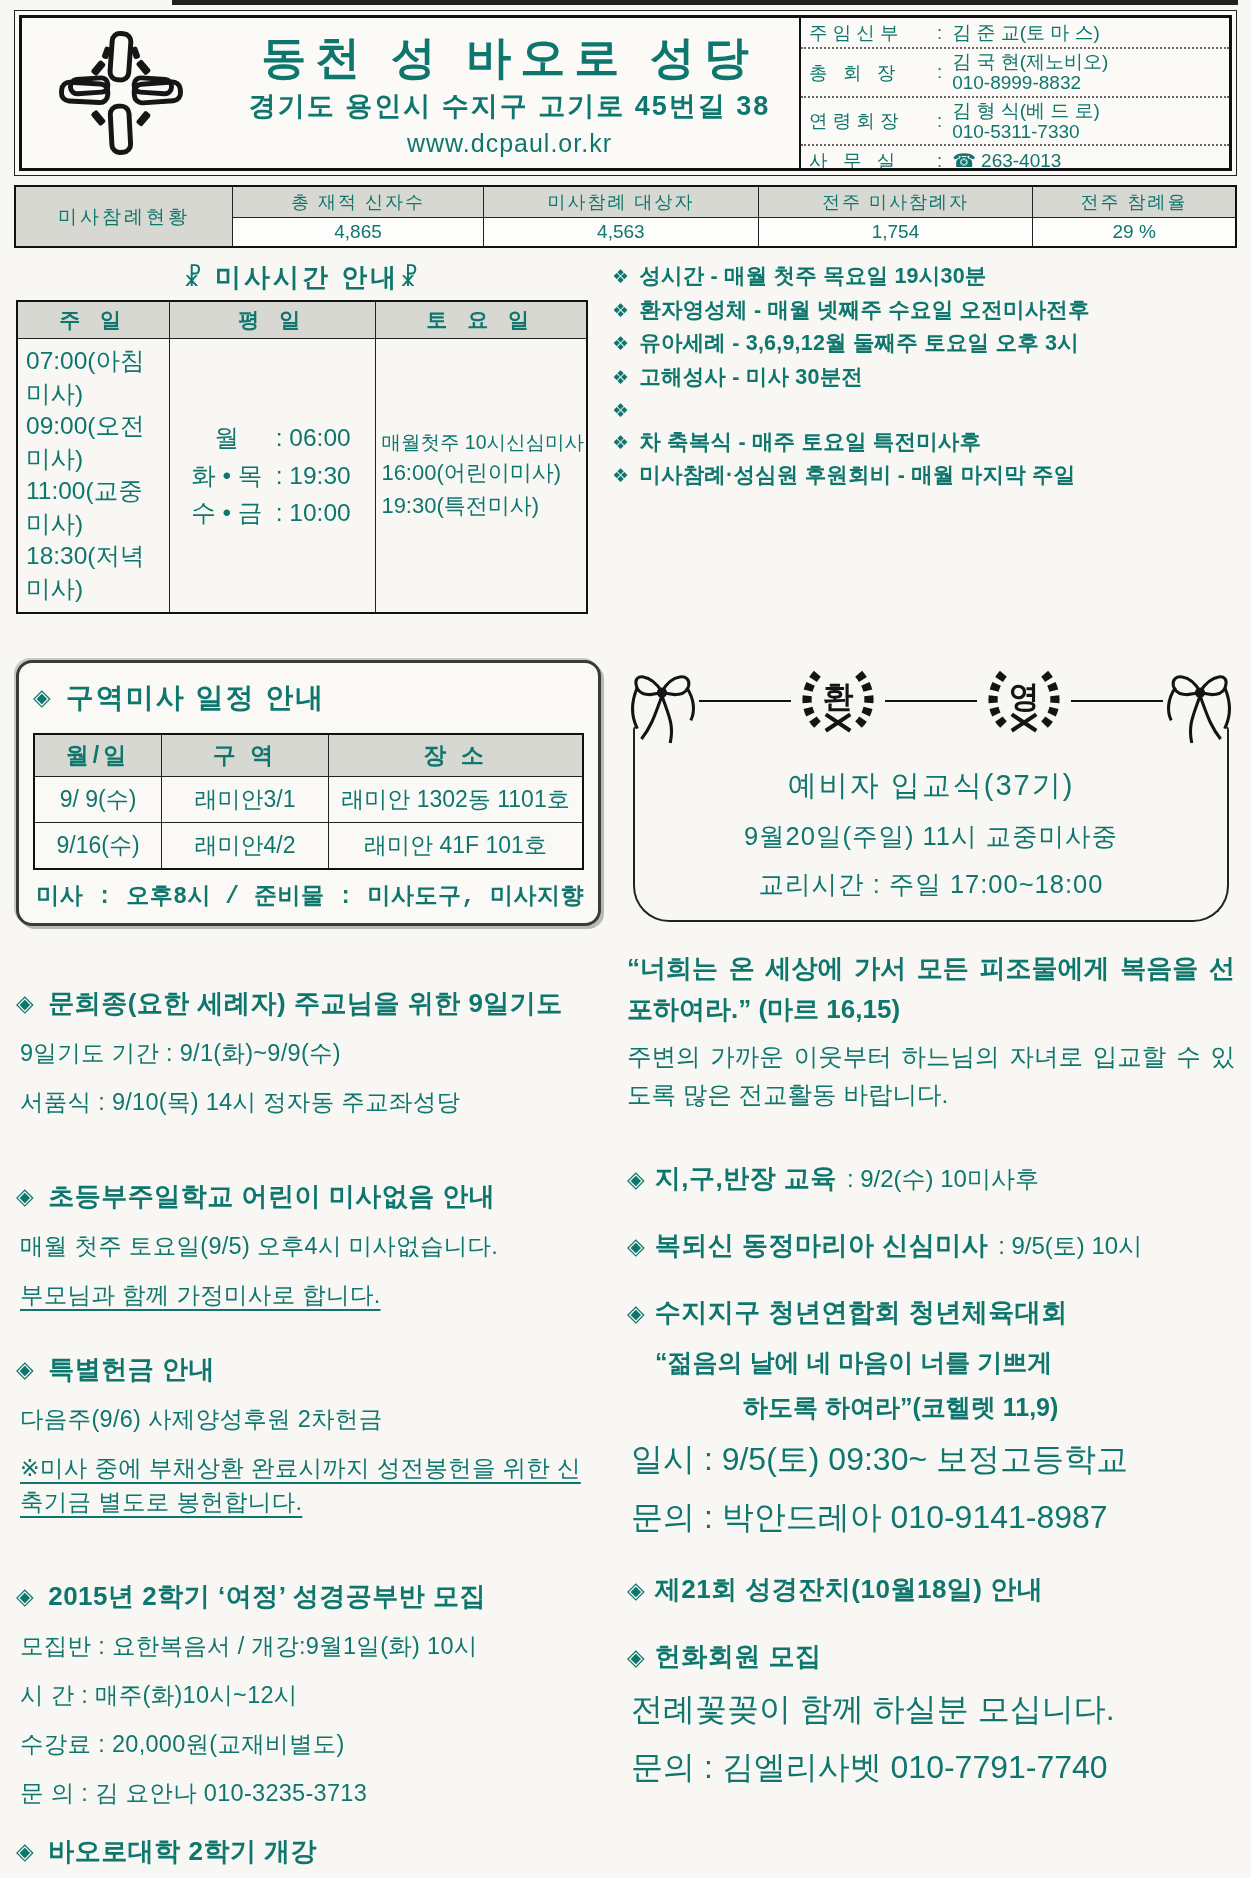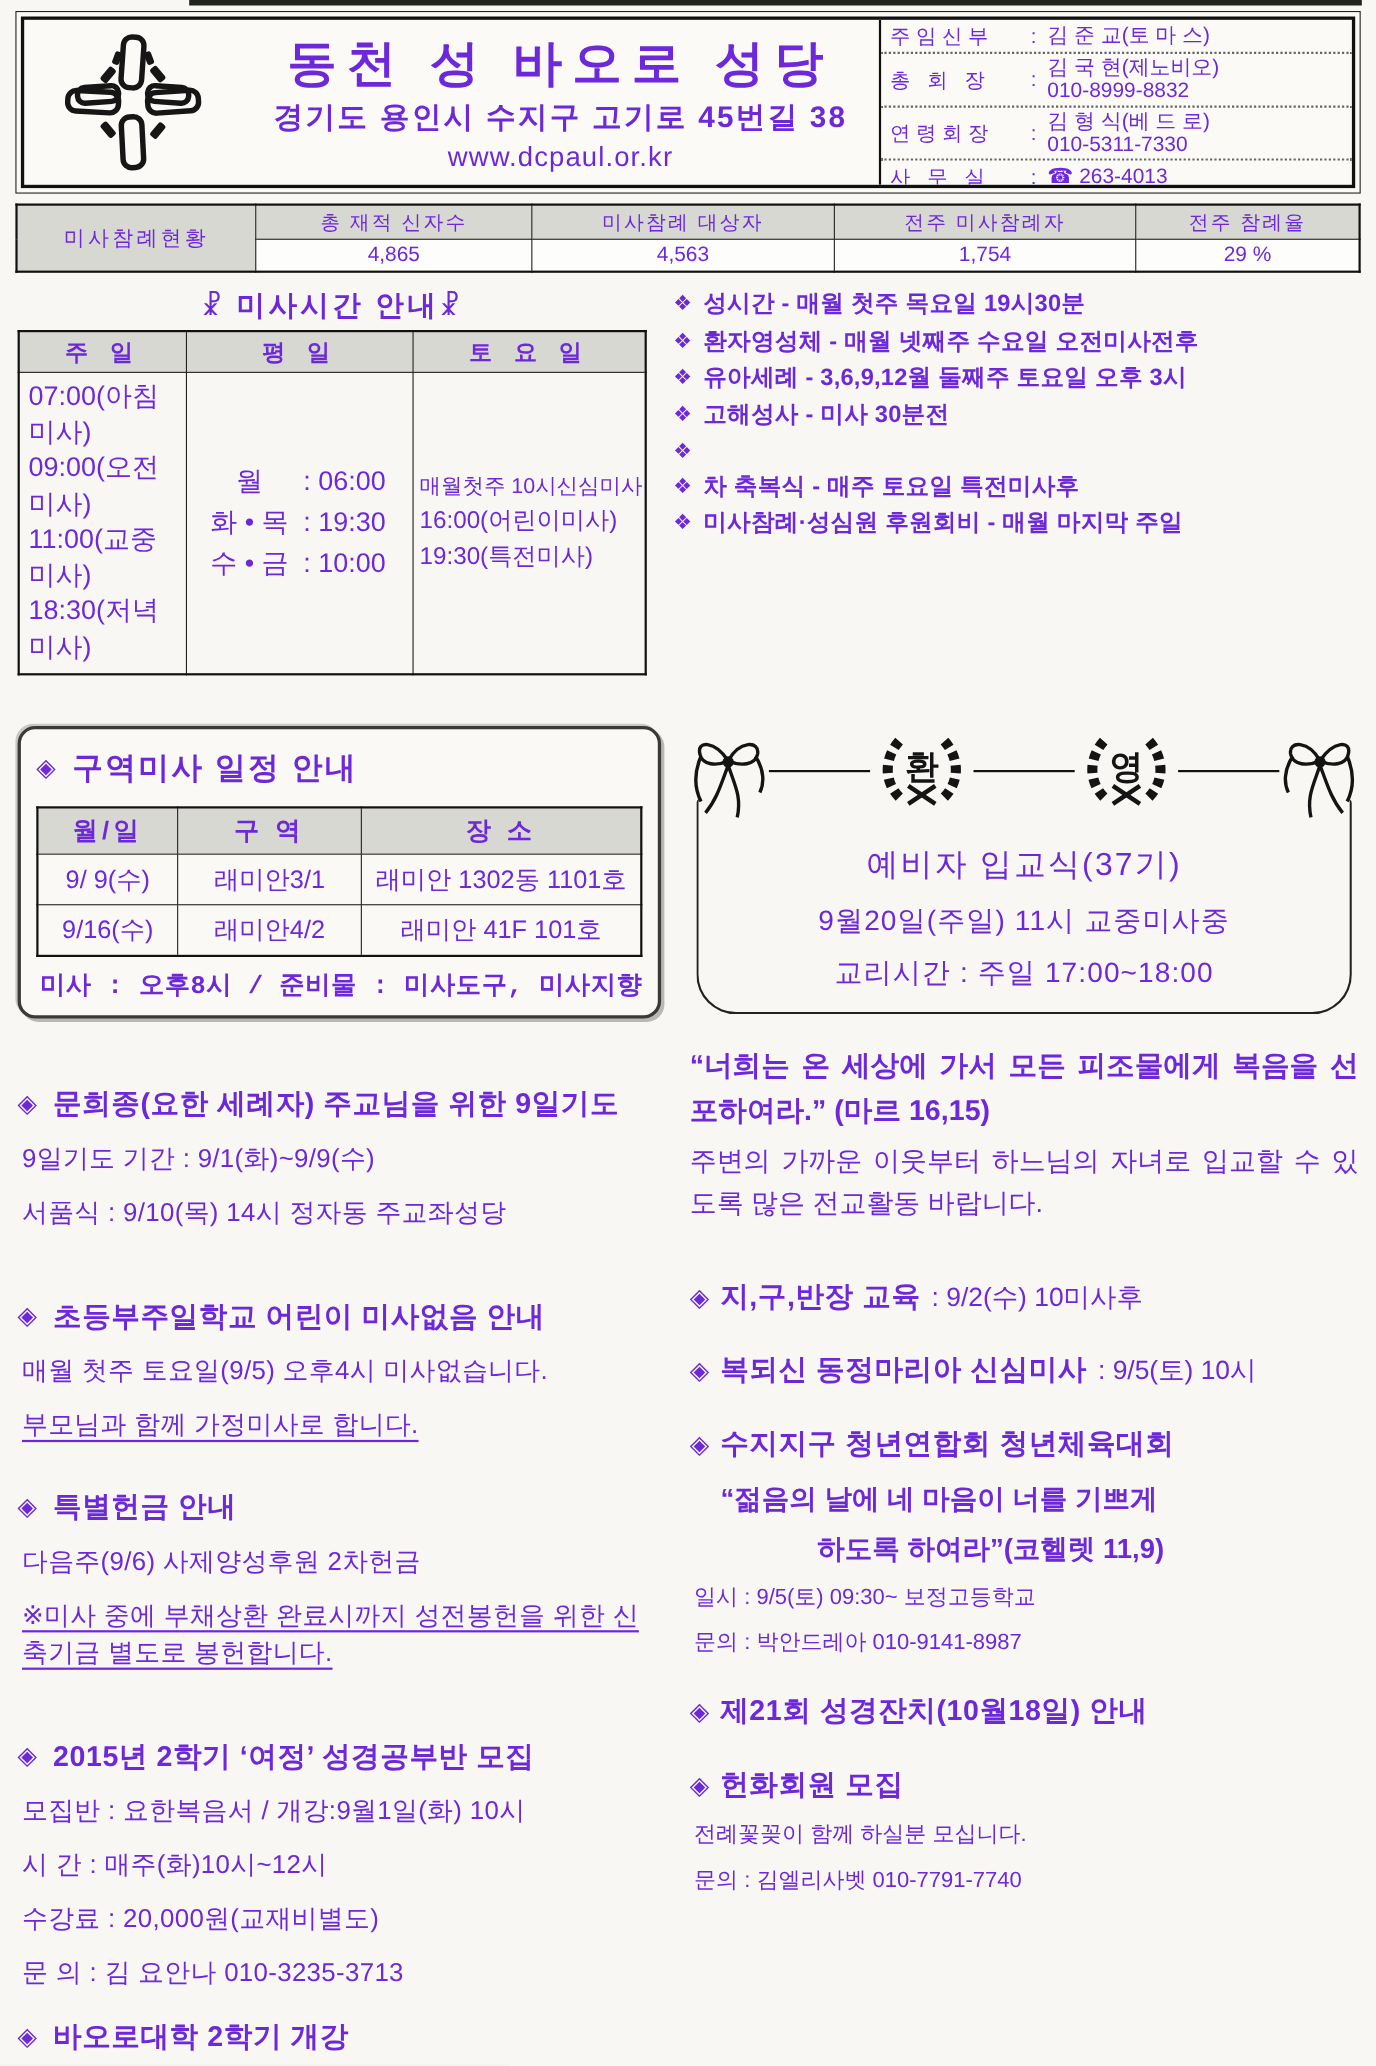--- a/index.html
+++ b/index.html
@@ -1,17 +1,17 @@
 <!DOCTYPE html>
 <html><head>
 <meta charset="utf-8">
 <style>
   html,body{margin:0;padding:0;background:#e9e8e4;}
   .page{width:1251px;height:1878px;background:#f8f7f3;position:relative;overflow:hidden;
-        font-family:"Liberation Sans","DejaVu Sans",sans-serif;color:#6d28d9;margin:0 auto;}
+        font-family:"Liberation Sans","DejaVu Sans",sans-serif;color:#0f766e;margin:0 auto;}
   .scan-bar{position:absolute;top:0;left:172px;width:1066px;height:5px;background:#20221c;}
 
   
   .header-outer{margin:10px 14px 0;border:1px solid #222;padding:4px;background:#fbfaf7;}
   .header-inner{border:3px solid #111;display:flex;align-items:stretch;height:150px;overflow:hidden;}
   .logo-wrap{width:198px;display:flex;align-items:center;justify-content:center;}
   .head-center{flex:1;text-align:center;padding-top:10px;}
   .church-name{font-size:45px;font-weight:bold;letter-spacing:9px;}
   .address{font-size:27px;font-weight:bold;letter-spacing:2px;margin-top:0;}
   .website{font-size:25px;margin-top:5px;letter-spacing:1px;}
@@ -82,21 +82,21 @@
   .welcome-line{font-size:25.5px;margin-top:13px;letter-spacing:1px;}
   .quote{font-size:26px;font-weight:bold;margin-top:26px;line-height:1.58;text-align:justify;}
   .welcome-body{font-size:24.5px;margin-top:8px;line-height:1.58;text-align:justify;}
 
   .rsec{margin-top:32px;}
   .rsec-inline{display:flex;align-items:baseline;gap:10px;}
   .rsec-title{font-size:26px;font-weight:bold;letter-spacing:0.5px;}
   .rsec-val{font-size:24px;}
   .yq1{font-size:25px;font-weight:600;margin-top:16px;padding-left:28px;}
   .yq2{font-size:25px;font-weight:600;margin-top:12px;padding-left:116px;}
-  .rsec-line{font-size:20px;margin-top:14px;padding-left:4px;}
+  .rsec-line{font-size:32px;margin-top:14px;padding-left:4px;}
   .rsec-body{font-size:24px;margin-top:12px;line-height:1.62;text-align:justify;}
 </style>
 </head>
 <body>
 
 <div class="page">
   <div class="scan-bar"></div>
 
   <div class="header-outer">
     <div class="header-inner">

